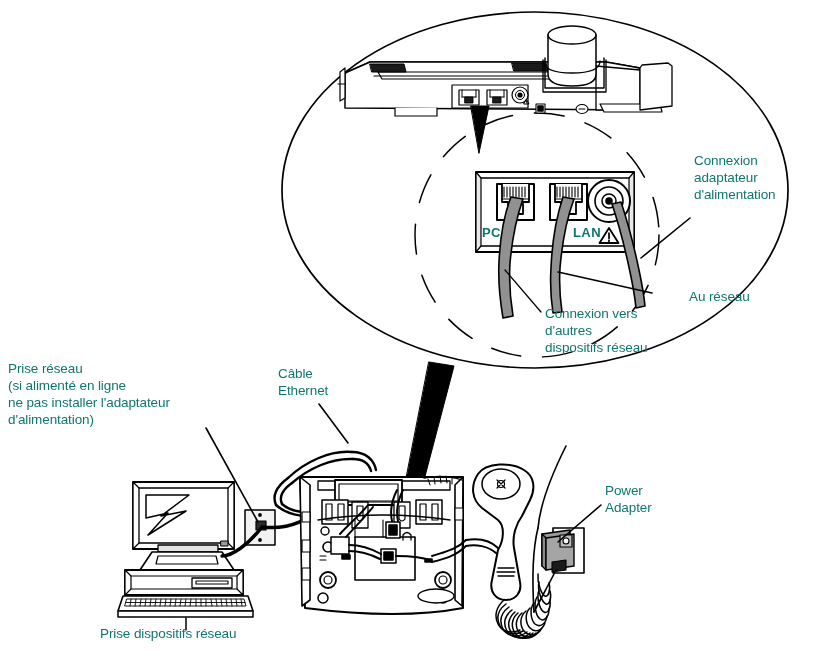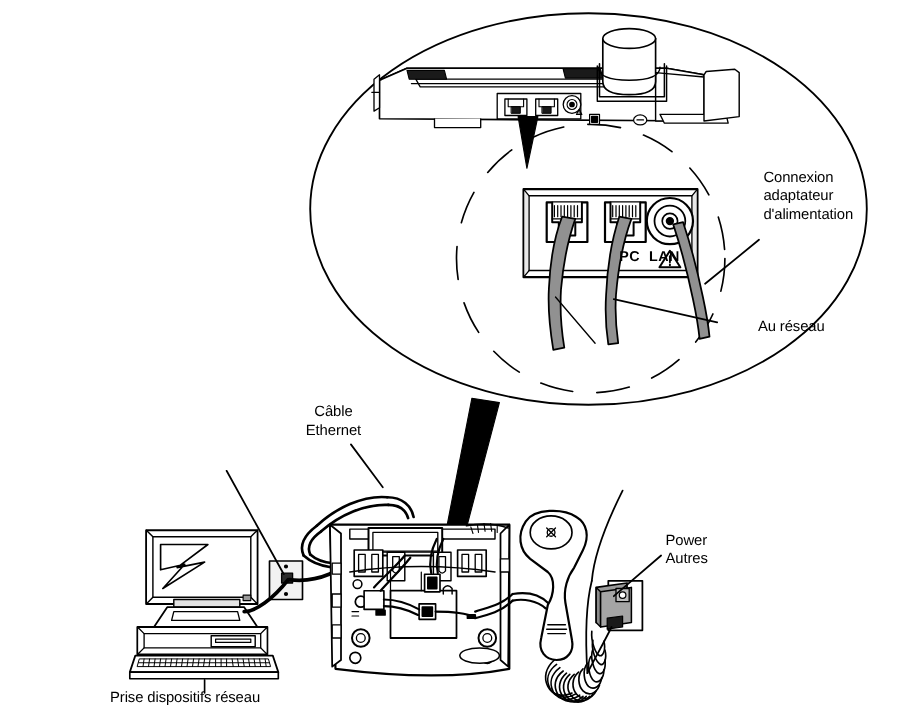--- a/index.html
+++ b/index.html
@@ -22,31 +22,31 @@
     left: 0;
     top: 0;
     width: 815px;
     height: 659px;
   }
   .lbl {
     position: absolute;
     font-family: "Liberation Sans", sans-serif;
     font-size: 13.5px;
     line-height: 17px;
-    color: #000000;
+    color: #0f766e;
     white-space: pre;
     letter-spacing: -0.1px;
   }
   .lbl-port {
     font-weight: bold;
     font-size: 13px;
     letter-spacing: 0.4px;
   }
   #label-prise-reseau { left: 8px;  top: 360px; }
-  #label-cable-ethernet { left: 278px; top: 365px; text-align: center; }
+  #label-cable-ethernet { left: 278px; top: 365px; }
   #label-connexion-adaptateur { left: 694px; top: 152px; }
   #label-au-reseau { left: 689px; top: 288px; }
   #label-connexion-autres { left: 545px; top: 305px; }
   #label-power-adapter { left: 605px; top: 482px; }
   #label-autres-dispositifs { left: 100px; top: 625px; }
 </style>
 </head>
 <body>
 
 <div id="page">
@@ -390,33 +390,40 @@
         <path d="M206 428 L258 522" stroke="#000" stroke-width="1.6"></path>
 
         <path d="M319 404 L348 443" stroke="#000" stroke-width="1.6"></path>
 
         <path d="M601 505 L558 542" stroke="#000" stroke-width="1.6"></path>
       </g>
 
     </g>
   </svg>
 
+  <div class="lbl" id="label-prise-reseau">Prise réseau
+(si alimenté en ligne
+ne pas installer l'adaptateur
+d'alimentation)</div>
 
   <div class="lbl" id="label-cable-ethernet">Câble
 Ethernet</div>
 
   <div class="lbl" id="label-connexion-adaptateur">Connexion
 adaptateur
 d'alimentation</div>
 
   <div class="lbl" id="label-au-reseau">Au réseau</div>
 
+  <div class="lbl" id="label-connexion-autres">Connexion vers
+d'autres
+dispositifs réseau</div>
 
   <div class="lbl" id="label-power-adapter">Power
-Autres</div>
+Adapter</div>
 
   <div class="lbl" id="label-autres-dispositifs">Prise dispositifs réseau</div>
 
-  <div class="lbl lbl-port" style="left:527px; top:224px;padding-left:36px;">PC</div>
-
-  <div class="lbl lbl-port" style="left:570px; top:224px;padding-left:20px;">LAN</div>
+  <div class="lbl lbl-port" style="left:482px; top:224px;">PC</div>
+
+  <div class="lbl lbl-port" style="left:553px; top:224px;padding-left:20px;">LAN</div>
 
 </div>
 
 </body></html>

